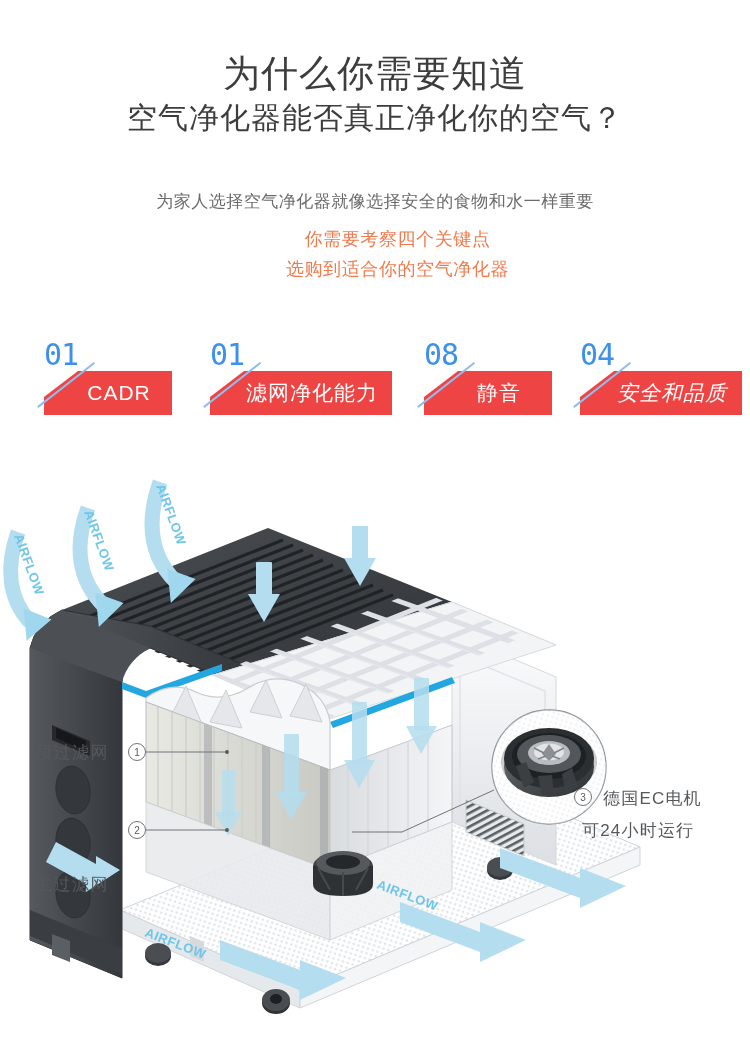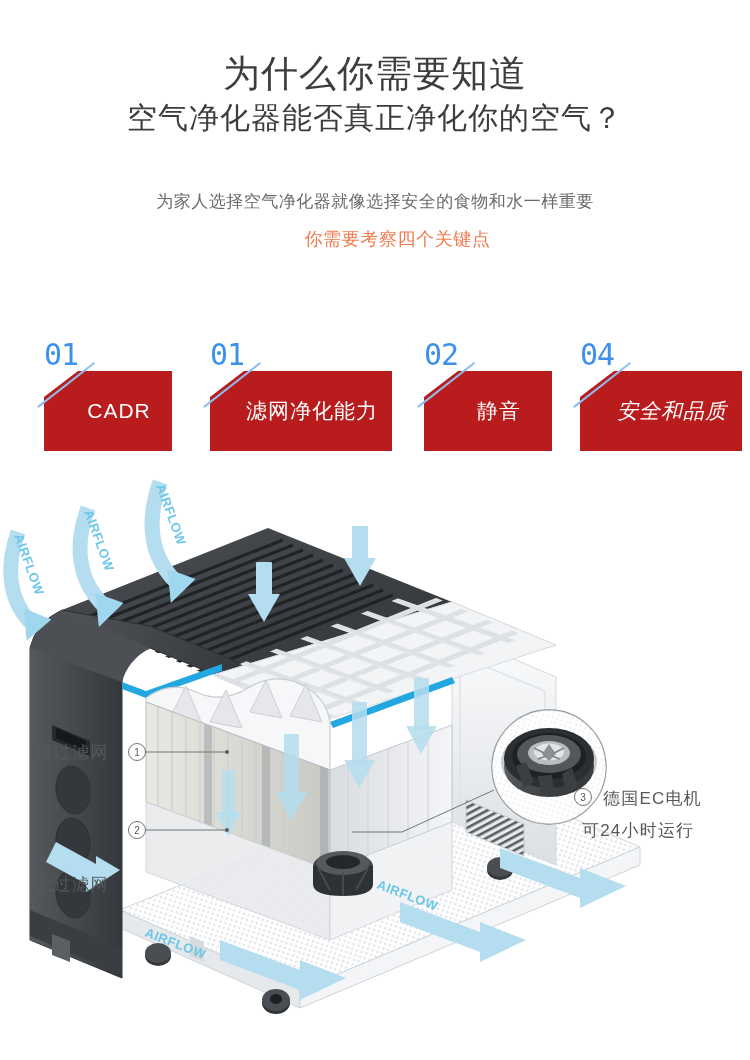--- a/index.html
+++ b/index.html
@@ -103,22 +103,22 @@
     background: #8fbdee;
     top: 24px;
     left: -12px;
     transform: rotate(-38deg);
     transform-origin: center;
   }
   .feature .panel {
     position: absolute;
     left: 0px;
     top: 31px;
-    height: 80px;
-    background: #b91c1c;
+    height: 44px;
+    background: #ef4444;
     clip-path: polygon(34px 0, 100% 0, 100% 100%, 0 100%, 0 26px);
     display: flex;
     align-items: center;
     justify-content: center;
   }
   .feature .panel span {
     color: #ffffff;
     font-size: 21px;
     letter-spacing: 1px;
     padding-left: 22px;
@@ -152,20 +152,21 @@
 
 <div class="headline-block">
   <div class="headline line1">为什么你需要知道</div>
   <div class="headline line2">空气净化器能否真正净化你的空气？</div>
 </div>
 
 <div class="subhead">为家人选择空气净化器就像选择安全的食物和水一样重要</div>
 
 <div class="accent-block">
   <div class="accent-line">你需要考察四个关键点</div>
+  <div class="accent-line">选购到适合你的空气净化器</div>
 </div>
 
 <div class="feature-row">
 
   <div class="feature f1">
     <div class="num">01</div>
     <div class="slash">
         <i></i>
       </div>
     <div class="panel">
@@ -177,21 +178,21 @@
     <div class="num">01</div>
     <div class="slash">
         <i></i>
       </div>
     <div class="panel">
       <span>滤网净化能力</span>
     </div>
   </div>
 
   <div class="feature f3">
-    <div class="num">02</div>
+    <div class="num">08</div>
     <div class="slash">
         <i></i>
       </div>
     <div class="panel">
       <span>静音</span>
     </div>
   </div>
 
   <div class="feature f4">
     <div class="num">04</div>

